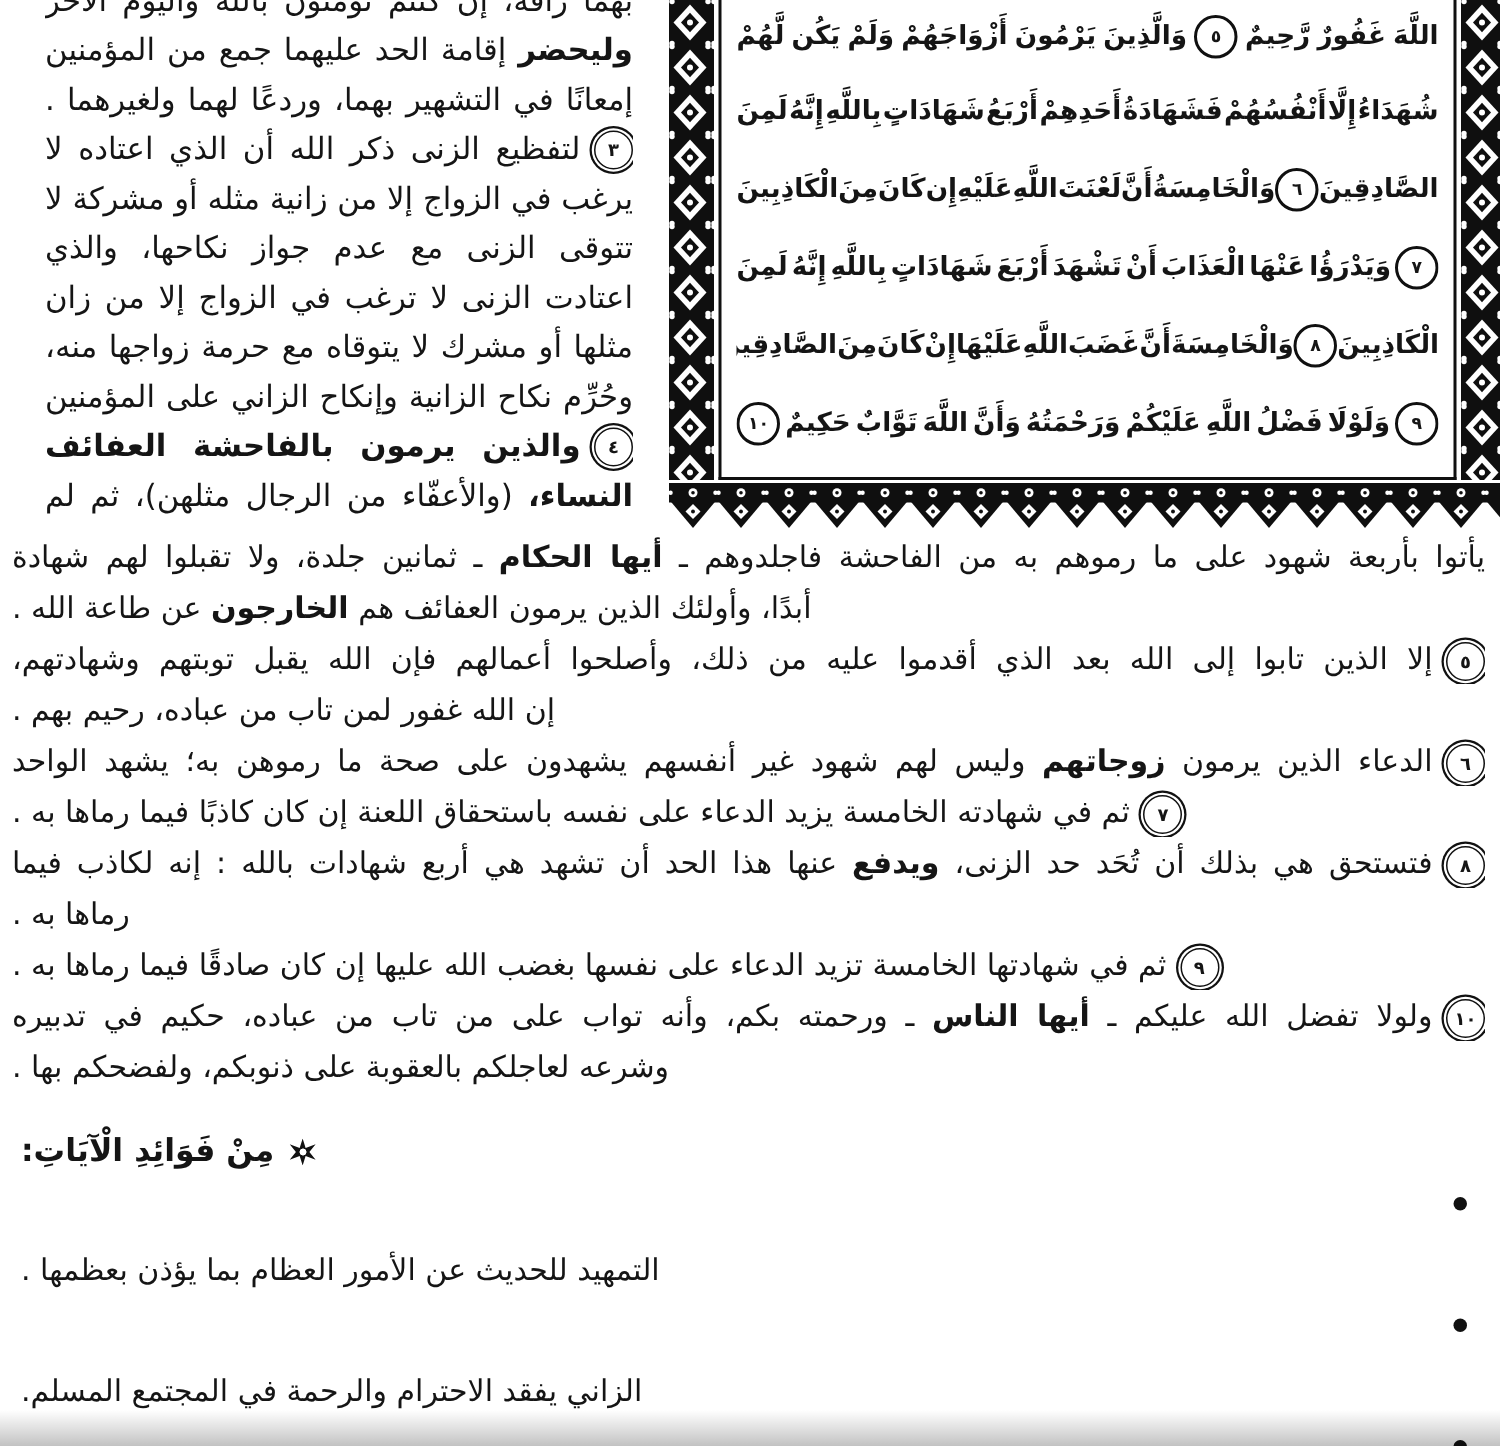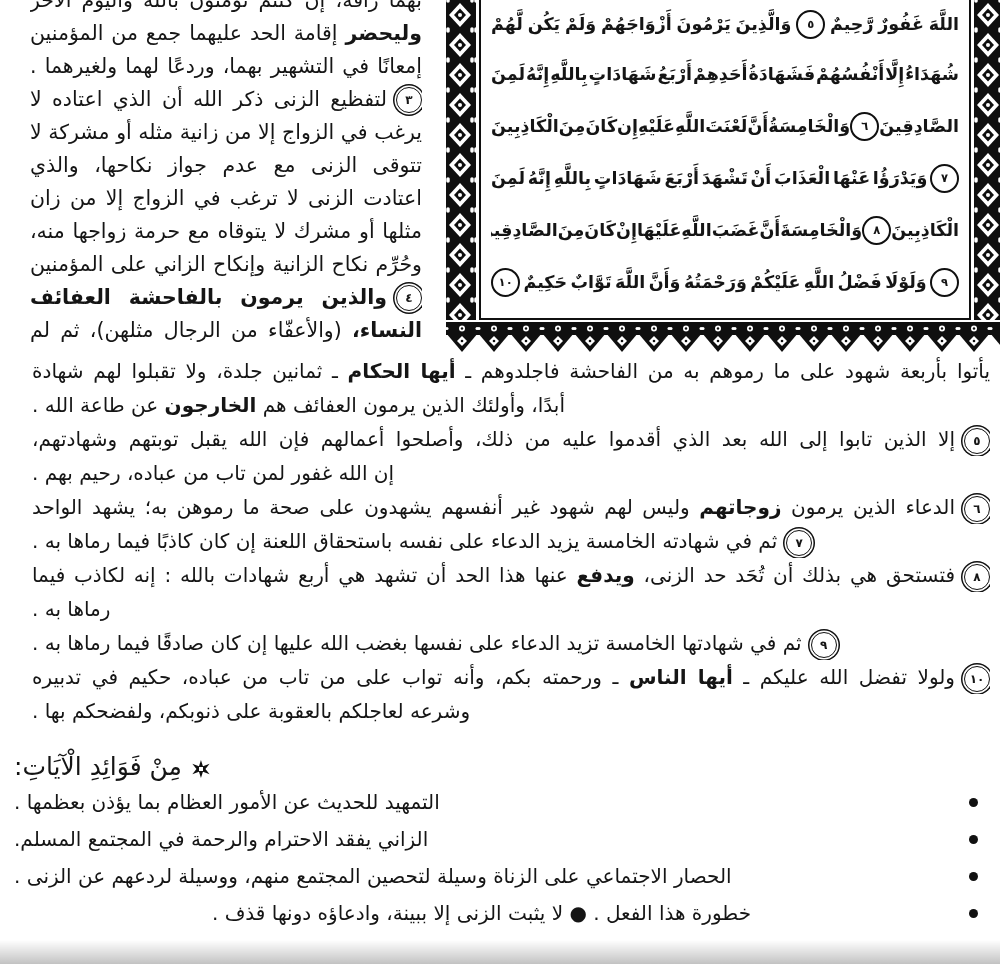--- a/index.html
+++ b/index.html
@@ -38,34 +38,34 @@
   .qline:first-child{height:48px;}
   .qword{font-size:17.5px;font-weight:bold;white-space:nowrap;}
   .ayah{flex:0 0 auto;display:inline-flex;align-items:center;justify-content:center;
         width:25px;height:25px;border:2px solid #101010;border-radius:50%;
         font-size:11.5px;font-weight:bold;background:#fff;}
   .band-bottom{display:block;width:100%;height:32px;margin-top:2px;}
 
   
   .body-sec{position:absolute;top:354px;left:0;right:0;padding:0 10px 0 8px;
             direction:rtl;font-size:20px;}
-  .body-sec .line{height:34px;line-height:34px;overflow:hidden;margin-left:24px;}
+  .body-sec .line{height:34px;line-height:34px;overflow:hidden;}
 
   
   .benefits{position:absolute;top:750px;left:0;right:0;direction:rtl;
             font-size:20px;padding:0 22px 0 14px;}
   .benefits-heading{height:34px;line-height:34px;text-align:right;
-                    font-weight:normal;font-size:25px;}
+                    font-weight:bold;font-size:21px;}
   .rosette{display:inline-block;width:18px;height:18px;vertical-align:-3px;margin-left:10px;
            background:radial-gradient(circle,#fff 0 2.3px,#111 2.4px);
            clip-path:polygon(50% 0,61% 35%,98% 21%,75% 50%,98% 79%,61% 65%,50% 100%,39% 65%,2% 79%,25% 50%,2% 21%,39% 35%);}
   .bullet-row{display:flex;direction:rtl;align-items:flex-start;}
   .dot{flex:0 0 auto;width:9px;height:9px;border-radius:50%;background:#111;
        margin-top:14px;margin-left:20px;}
-  .bullet-lines{flex:1 1 auto;min-width:0;}
+  .bullet-lines{flex:1 1 auto;min-width:0;margin-top:44px;}
   .bullet-lines .line{height:37px;line-height:37px;overflow:hidden;}
 
   
   .shadow{position:absolute;left:0;right:0;bottom:0;height:24px;
           background:linear-gradient(180deg,rgba(0,0,0,0) 0%,rgba(0,0,0,0.14) 60%,rgba(0,0,0,0.24) 100%);}
 
   .svgdefs{position:absolute;width:0;height:0;}
 </style>
 </head>
 <body>

